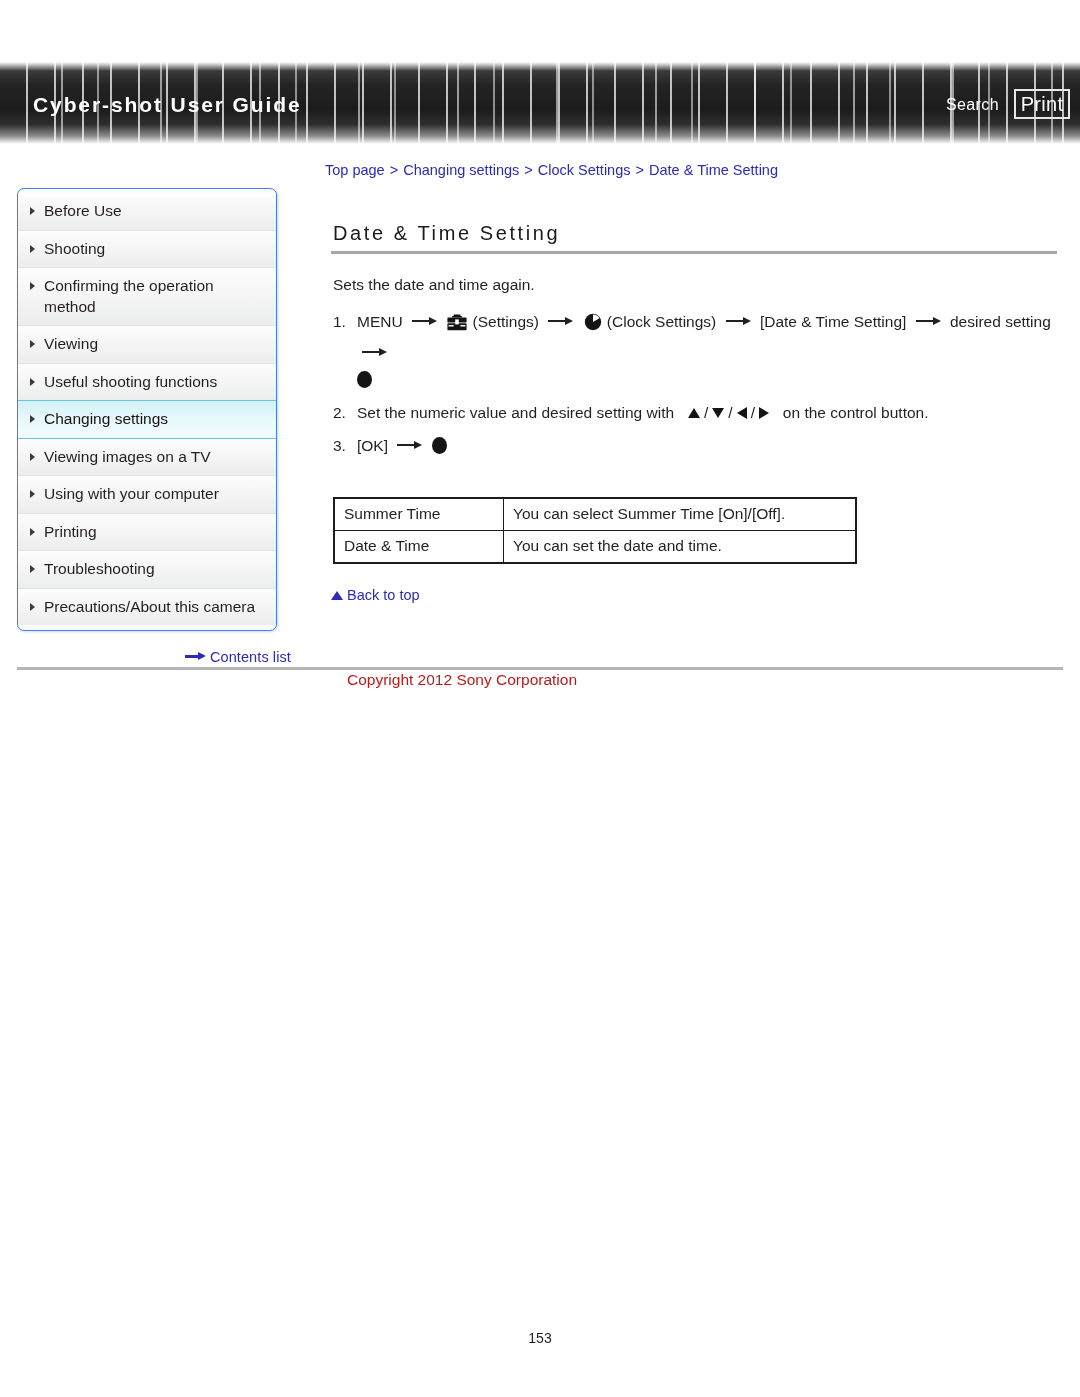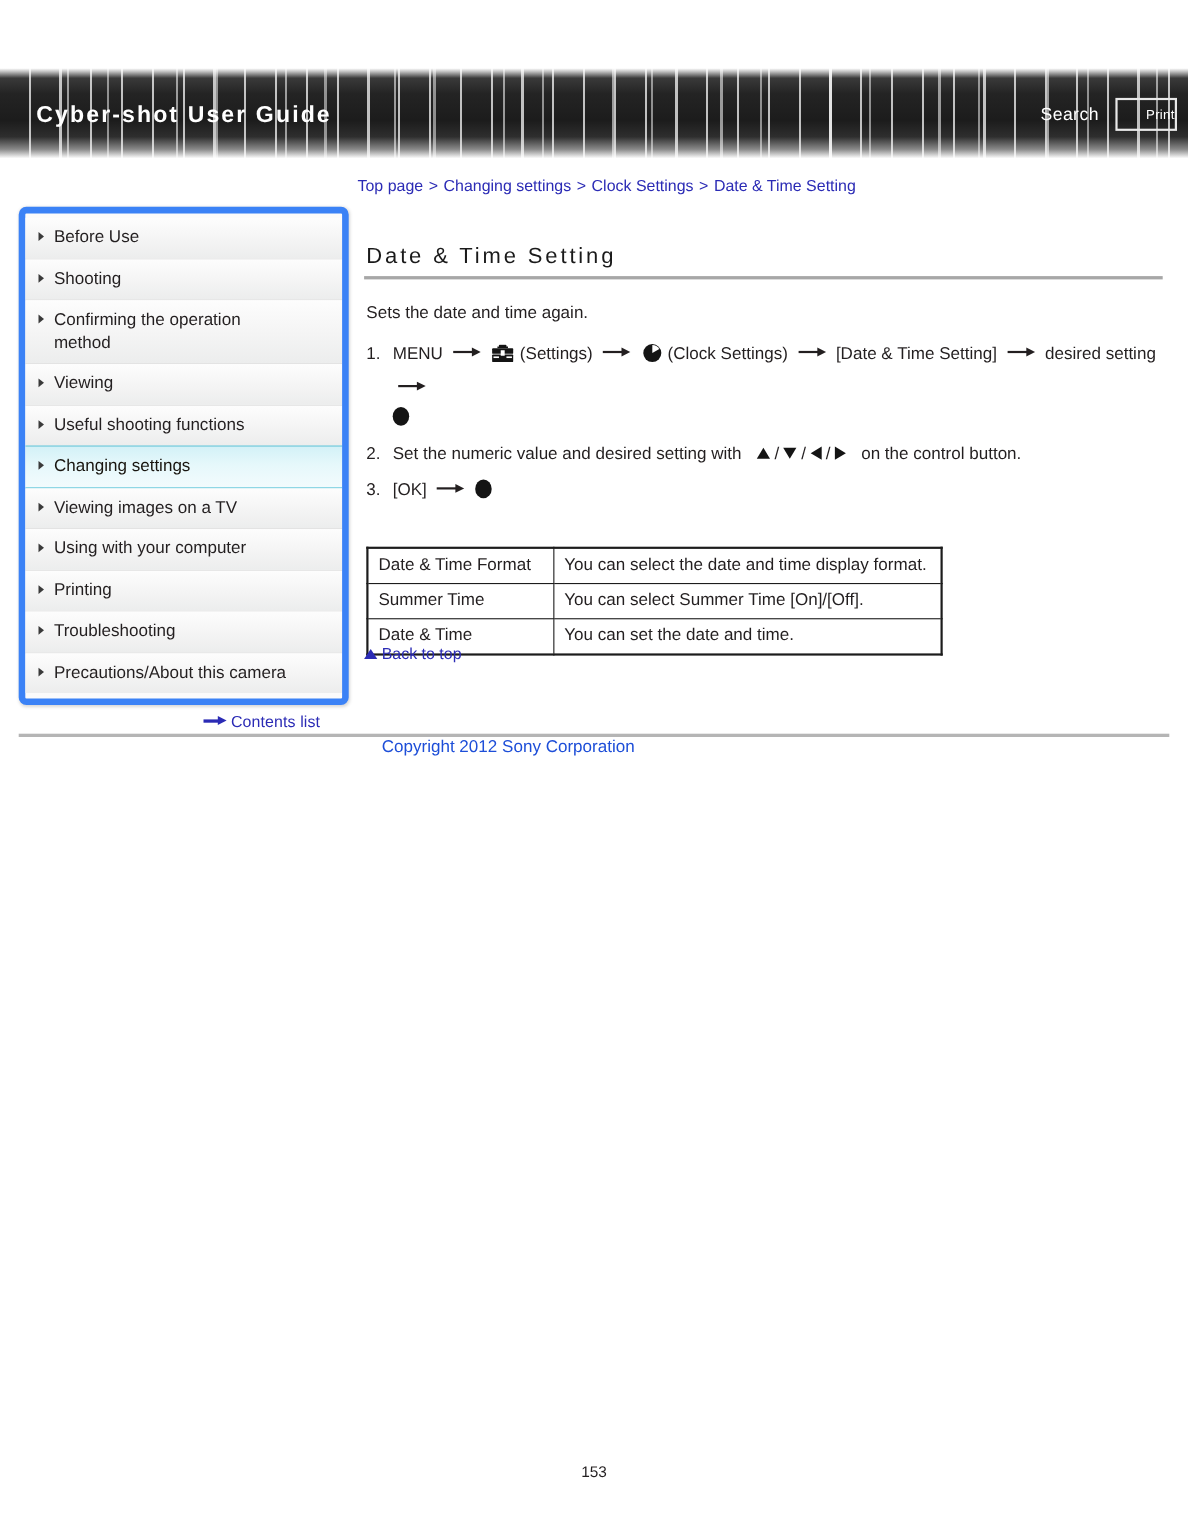--- a/index.html
+++ b/index.html
@@ -84,23 +84,23 @@
     white-space: nowrap;
   }
   .banner-print {
     position: absolute;
     right: 10px;
     top: 27px;
     width: 52px;
     height: 26px;
     border: 2px solid #e8e8e8;
     color: #ffffff;
-    font-size: 12px;
+    font-size: 20px;
     line-height: 26px;
-    text-align: right;
+    text-align: center;
     letter-spacing: 0.3px;
     box-sizing: content-box;
   }
 
   
   .breadcrumb {
     position: absolute;
     left: 325px;
     top: 162px;
     width: 730px;
@@ -110,22 +110,22 @@
     white-space: nowrap;
   }
   .breadcrumb .crumb { color: #2b2bb5; }
   .breadcrumb .sep { color: #2b2bb5; padding: 0 1px; }
 
   
   .sidebar {
     position: absolute;
     left: 17px;
     top: 188px;
-    width: 300px;
-    border: 6px solid #3b82f6;
+    width: 260px;
+    border: 1px solid #3b82f6;
     border-radius: 7px;
     background: #fbfbfb;
     box-shadow: 1px 1px 3px rgba(0,0,0,0.16);
     box-sizing: border-box;
     padding: 4px 0 5px 0;
     overflow: hidden;
   }
   .nav-item {
     position: relative;
     padding: 8px 10px 8px 12px;
@@ -361,21 +361,21 @@
     height: 3px;
     background: #b5b5b5;
   }
   .copyright {
     position: absolute;
     left: 0;
     top: 671px;
     width: 924px;
     text-align: center;
     font-size: 15.5px;
-    color: #1d4ed8;
+    color: #b91c1c;
   }
   .page-number {
     position: absolute;
     left: 0;
     top: 1330px;
     width: 1080px;
     text-align: center;
     font-size: 14px;
     color: #231f20;
   }
@@ -498,24 +498,20 @@
     <span class="step-body">
       <span>[OK]</span>
       <span class="arrow-sm"></span>
       <span class="dot-btn"></span>
     </span>
   </div>
 
   <table class="spec-table">
     <tbody>
       <tr>
-        <td class="k">Date &amp; Time Format</td>
-        <td class="v">You can select the date and time display format.</td>
-      </tr>
-      <tr>
         <td class="k">Summer Time</td>
         <td class="v">You can select Summer Time [On]/[Off].</td>
       </tr>
       <tr>
         <td class="k">Date &amp; Time</td>
         <td class="v">You can set the date and time.</td>
       </tr>
     </tbody>
   </table>
 </main>

